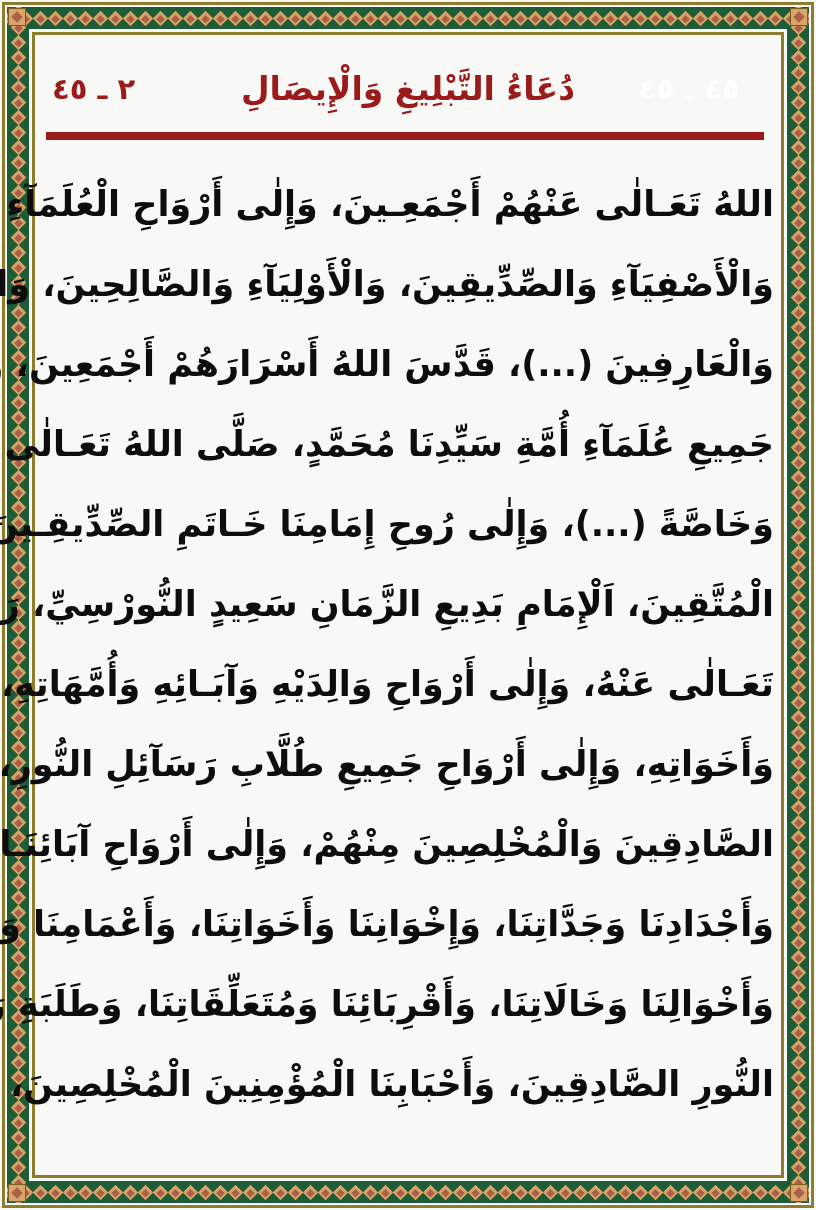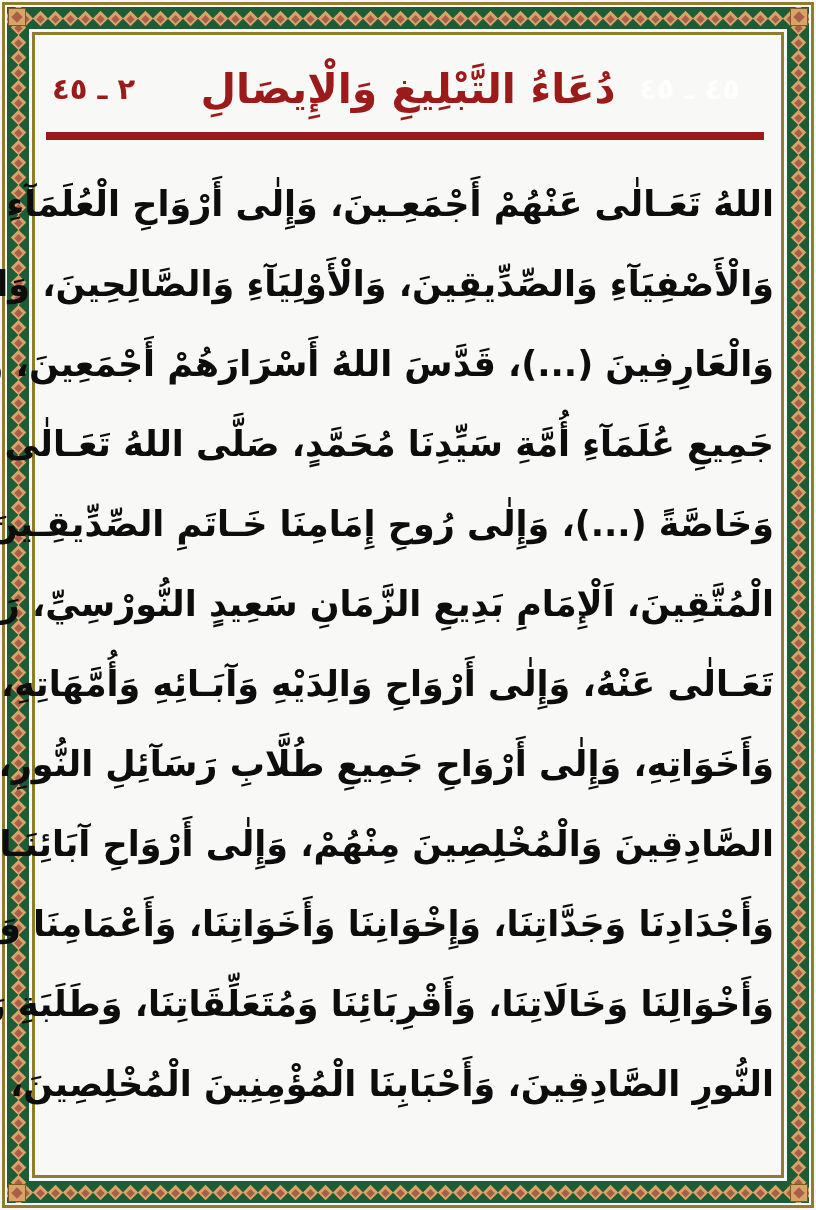--- a/index.html
+++ b/index.html
@@ -85,21 +85,21 @@
     direction: rtl;
   }
   .header {
     position: relative;
     margin-top: 14px;
     height: 78px;
   }
   .title {
     text-align: center;
     line-height: 78px;
-    font-size: 41px;
+    font-size: 33px;
     font-weight: bold;
     color: var(--accent_red);
     white-space: nowrap;
   }
   .pagenum {
     position: absolute;
     left: 16px; top: 0;
     line-height: 78px;
     font-size: 29px;
     font-weight: bold;

